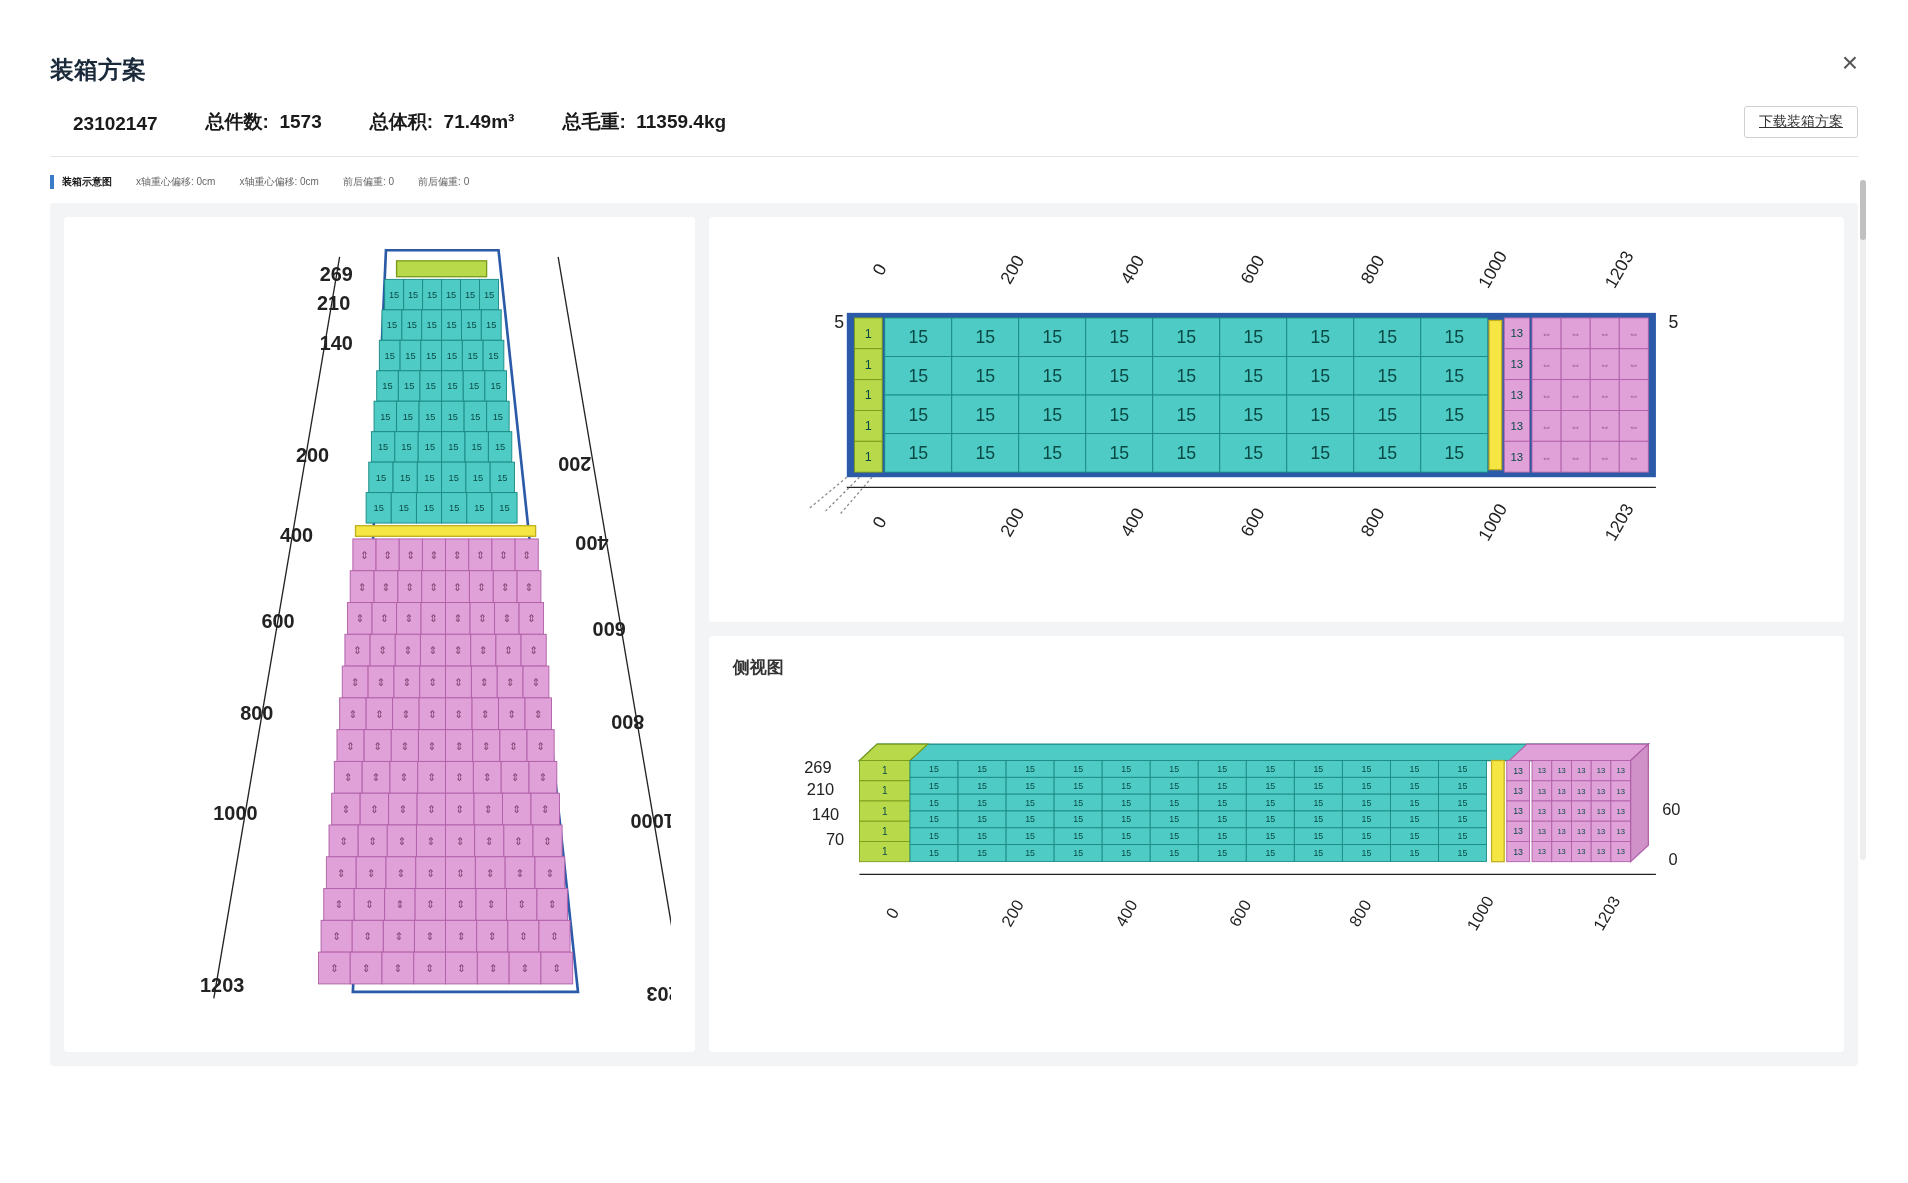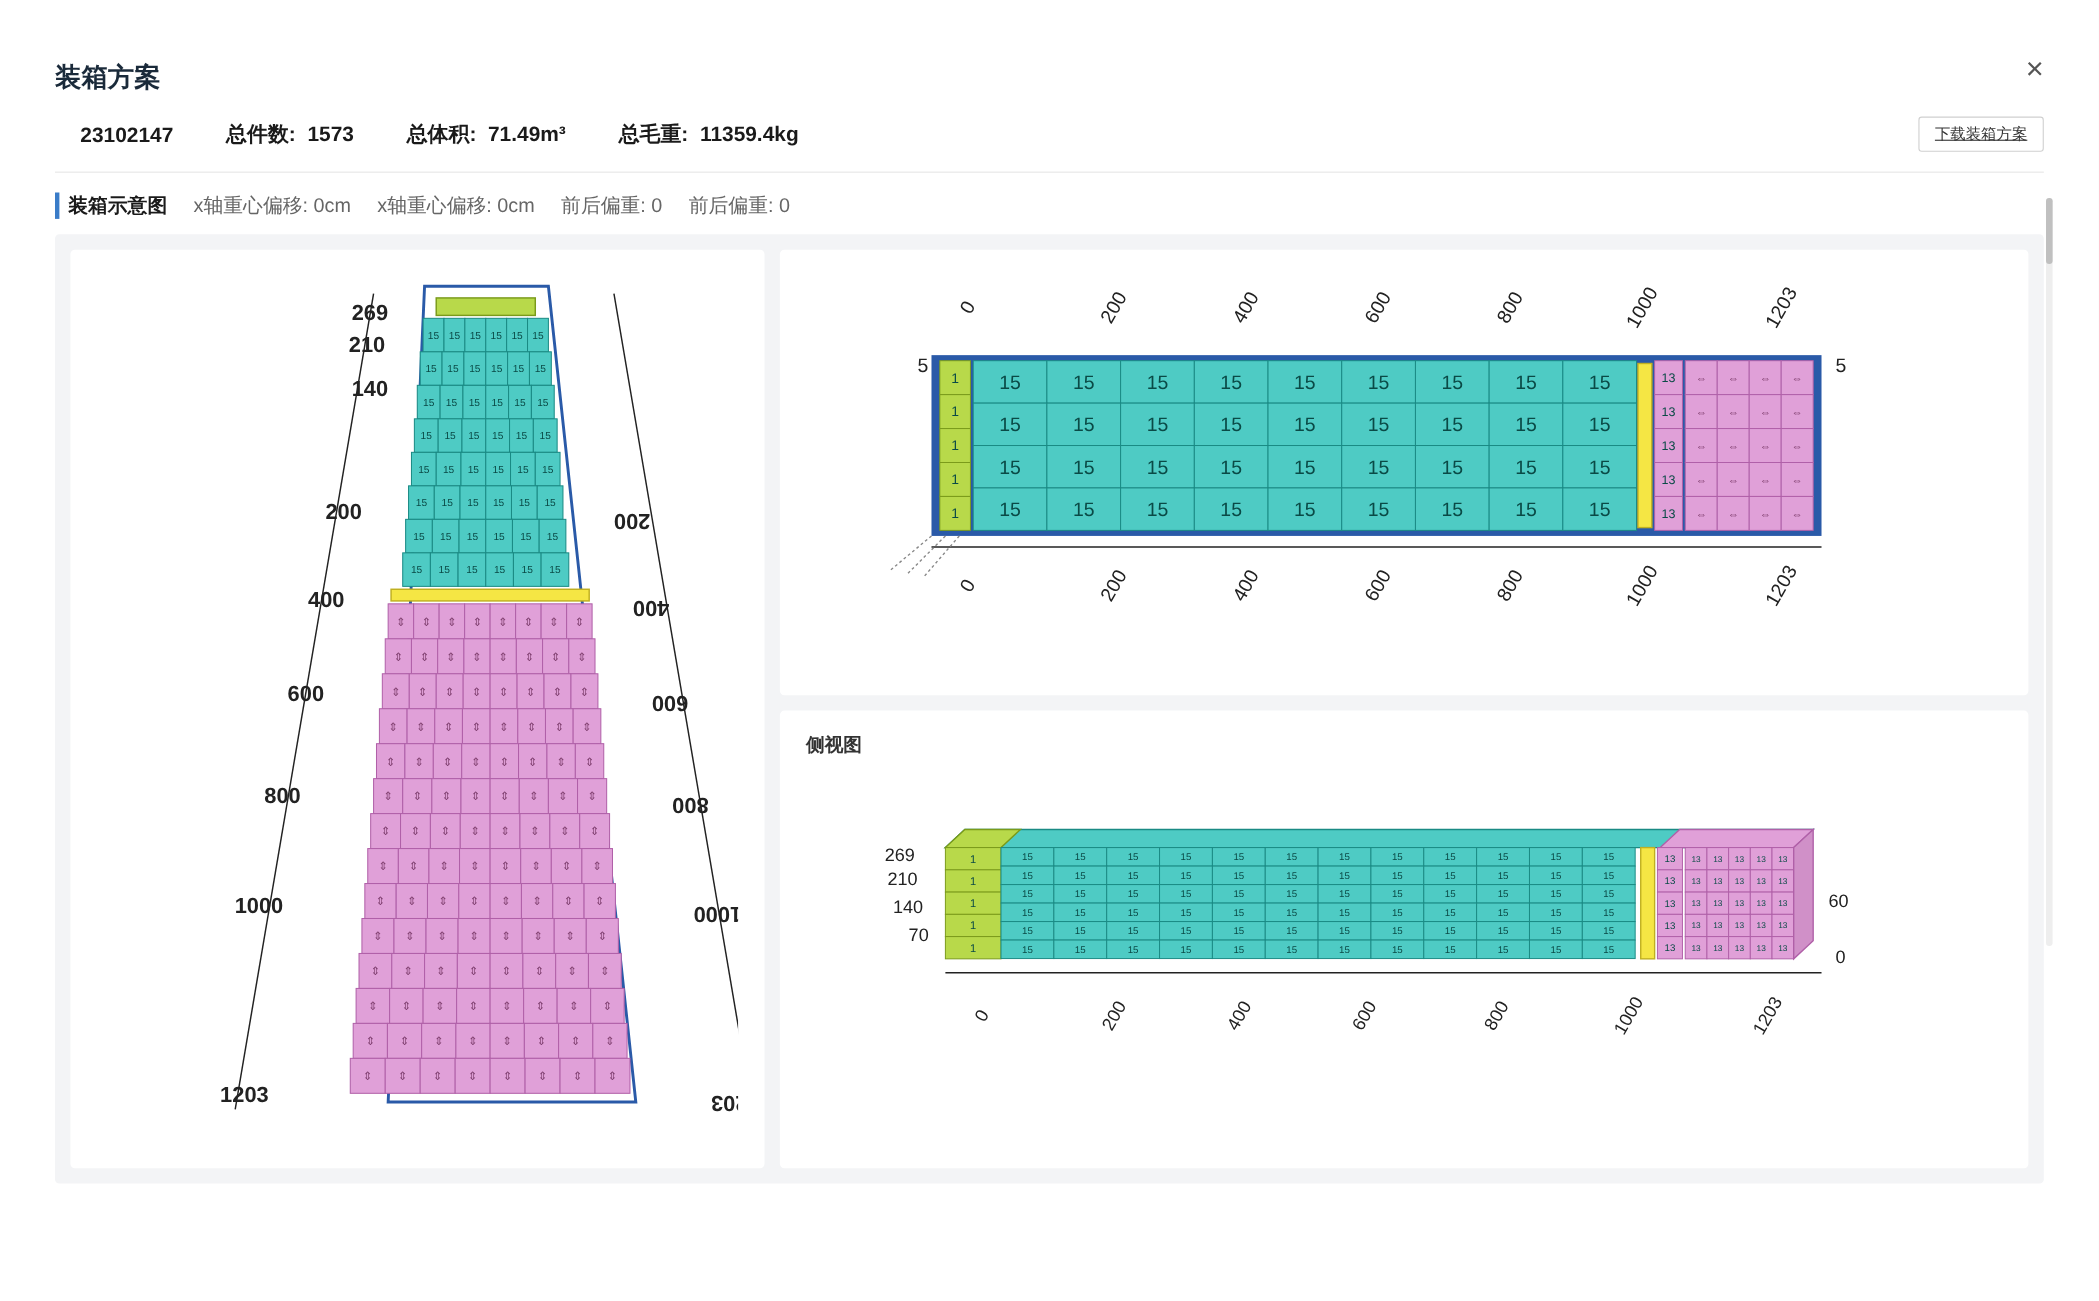--- a/index.html
+++ b/index.html
@@ -35,21 +35,21 @@
   border-radius: 3px;
   cursor: pointer;
   color: #333;
   text-decoration: underline;
 }
 .info-row {
   display: flex;
   gap: 24px;
   align-items: center;
   margin-bottom: 14px;
-  font-size: 18px;
+  font-size: 10px;
   color: #666;
 }
 .info-label {
   font-weight: 700;
   color: #1a1a1a;
   border-left: 4px solid #3a7cc8;
   padding-left: 8px;
 }
 .content-area {
   background: #f3f4f6;

